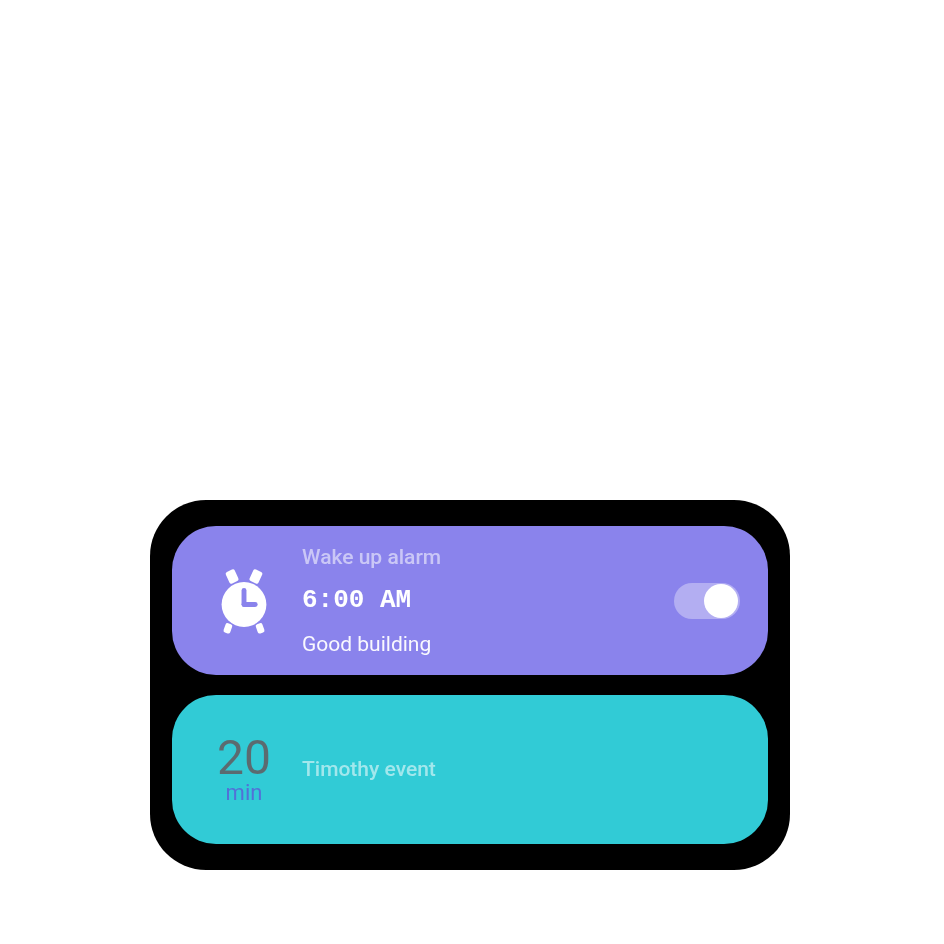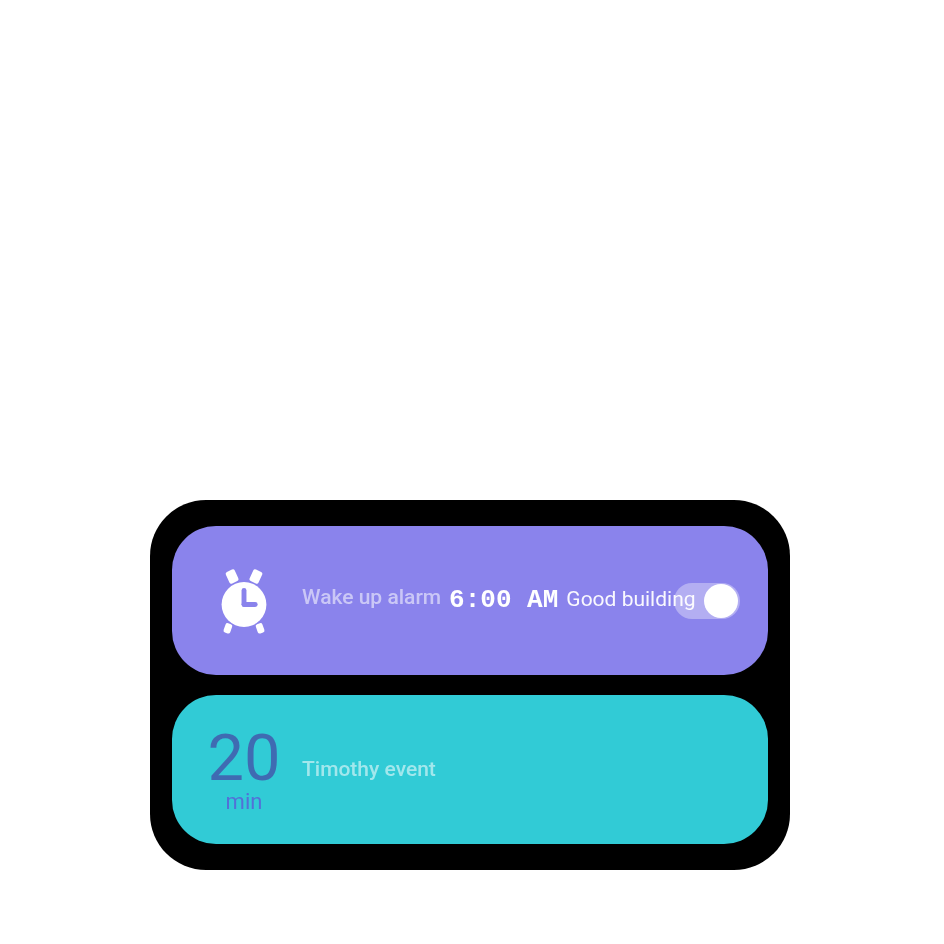--- a/index.html
+++ b/index.html
@@ -38,22 +38,22 @@
     width: 92px;
     display: flex;
     flex-direction: column;
     align-items: center;
     justify-content: center;
     flex-shrink: 0;
     margin-right: 12px;
   }
   .text-block {
     display: flex;
-    flex-direction: row;
-    gap: 8px;
+    flex-direction: column;
+    gap: 14px;
   }
   .label {
     font-size: 21px;
     font-weight: 500;
     opacity: 0.55;
     color: #ffffff;
     margin-bottom: 2px;
   }
   .title {
     font-size: 26px;
@@ -64,23 +64,23 @@
   }
   .subtitle {
     font-size: 21px;
     font-weight: 400;
     color: #ffffff;
     opacity: 0.95;
     margin-top: 2px;
   }
 
   .count-number {
-    font-size: 65px;
+    font-size: 48px;
     font-weight: 400;
-    color: #4c1d95;
+    color: #7f1d1d;
     opacity: 0.55;
     line-height: 1;
   }
   .count-unit {
     font-size: 22px;
     font-weight: 400;
     color: #6d28d9;
     opacity: 0.55;
     margin-top: -2px;
   }

